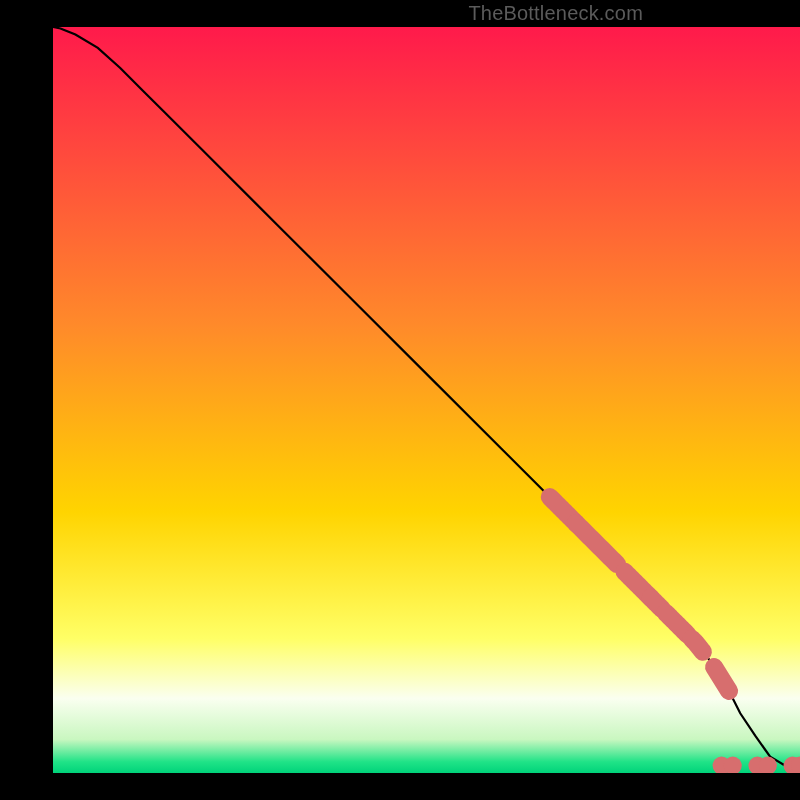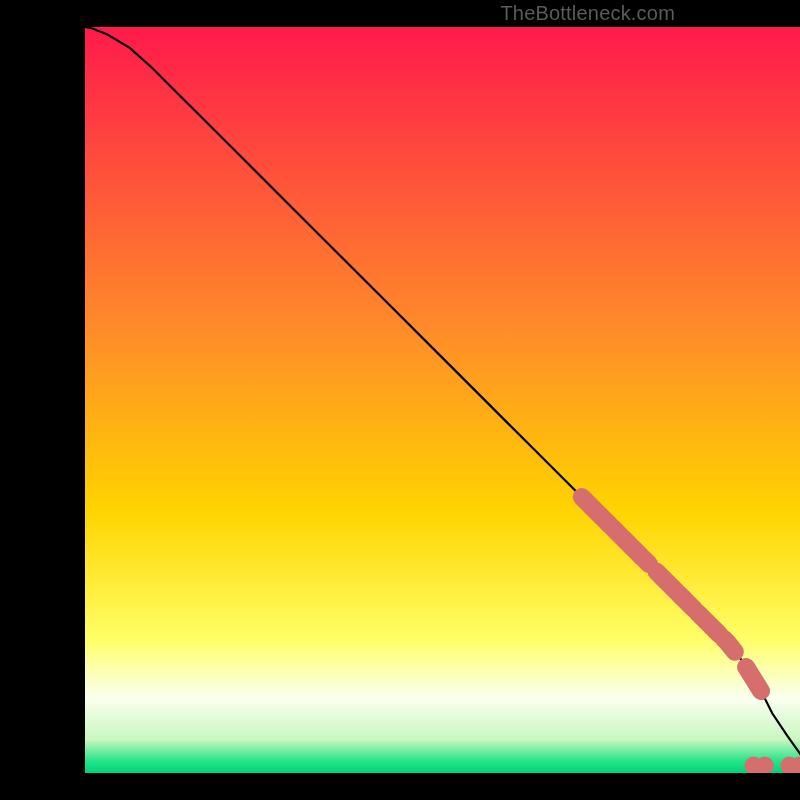--- a/index.html
+++ b/index.html
@@ -7,21 +7,20 @@
     padding: 0;
     width: 800px;
     height: 800px;
     background: #000;
     overflow: hidden;
   }
   .wrap {
     position: relative;
     width: 653px;
     height: 800px;
-    margin-left: 32px;
   }
   .attribution {
     position: absolute;
     top: 2px;
     right: 10px;
     font-family: Arial, Helvetica, sans-serif;
     font-size: 20px;
     font-weight: 500;
     color: #5b5b5b;
     letter-spacing: 0.2px;

